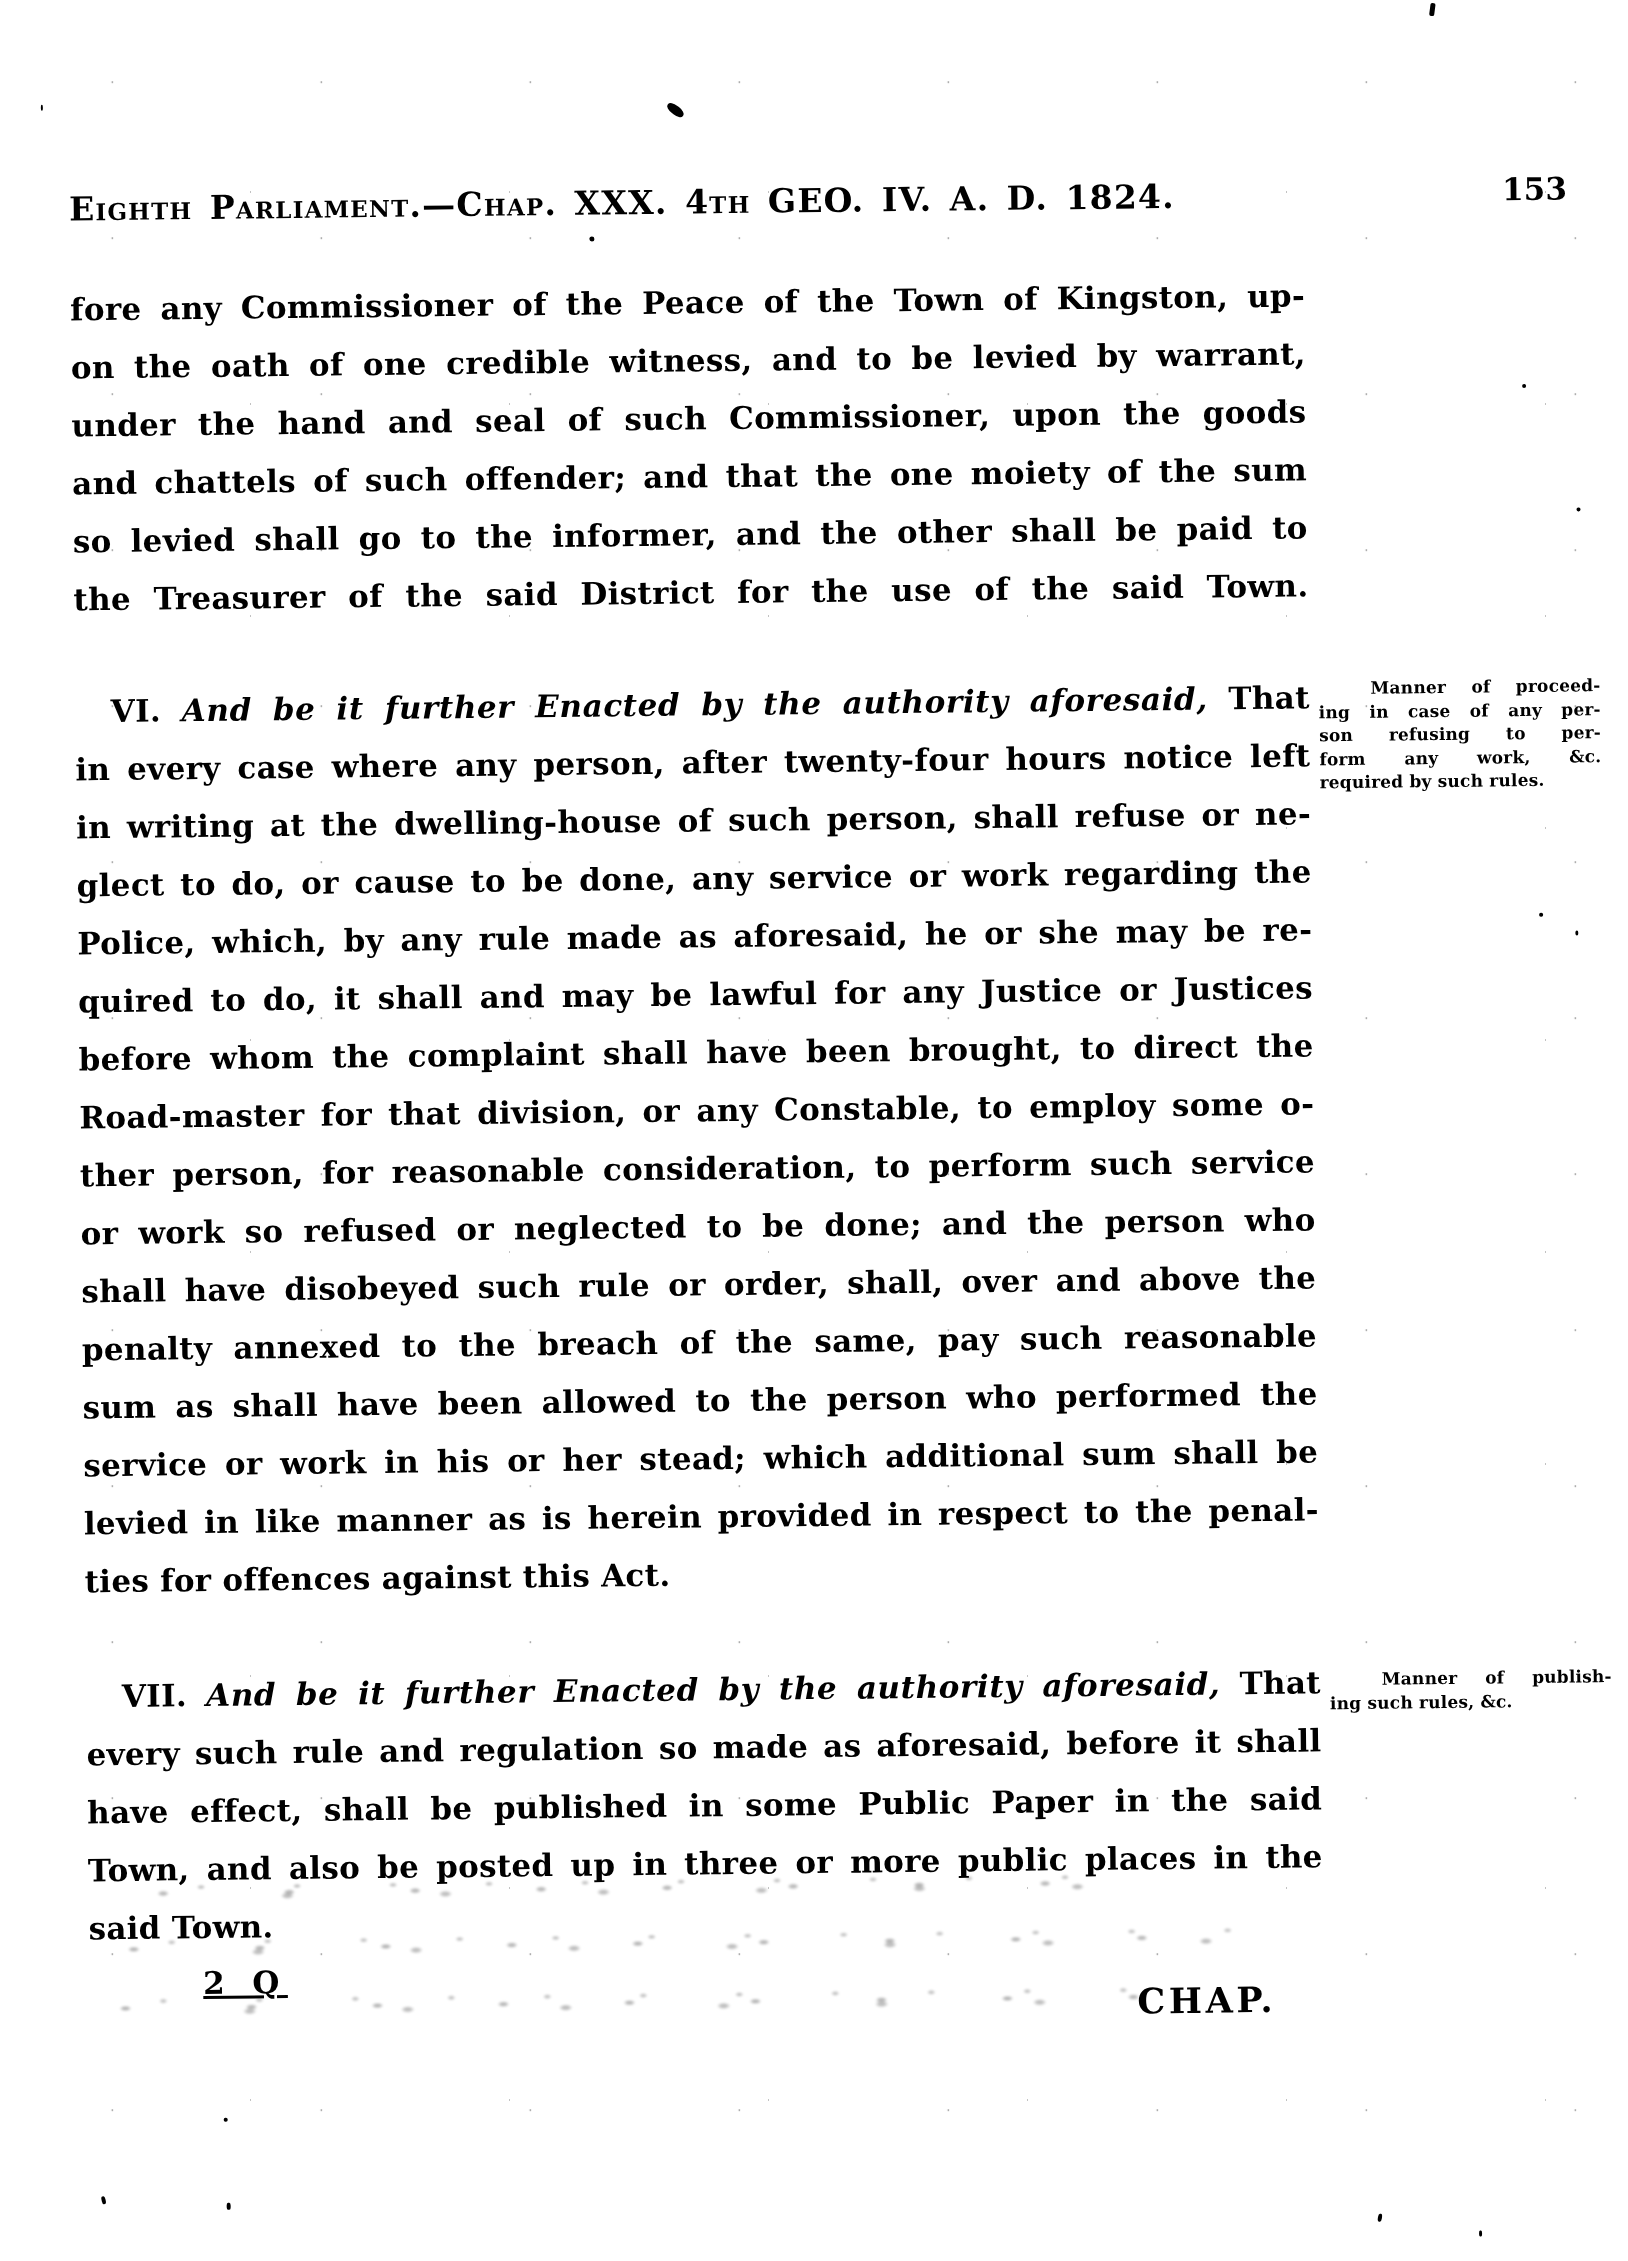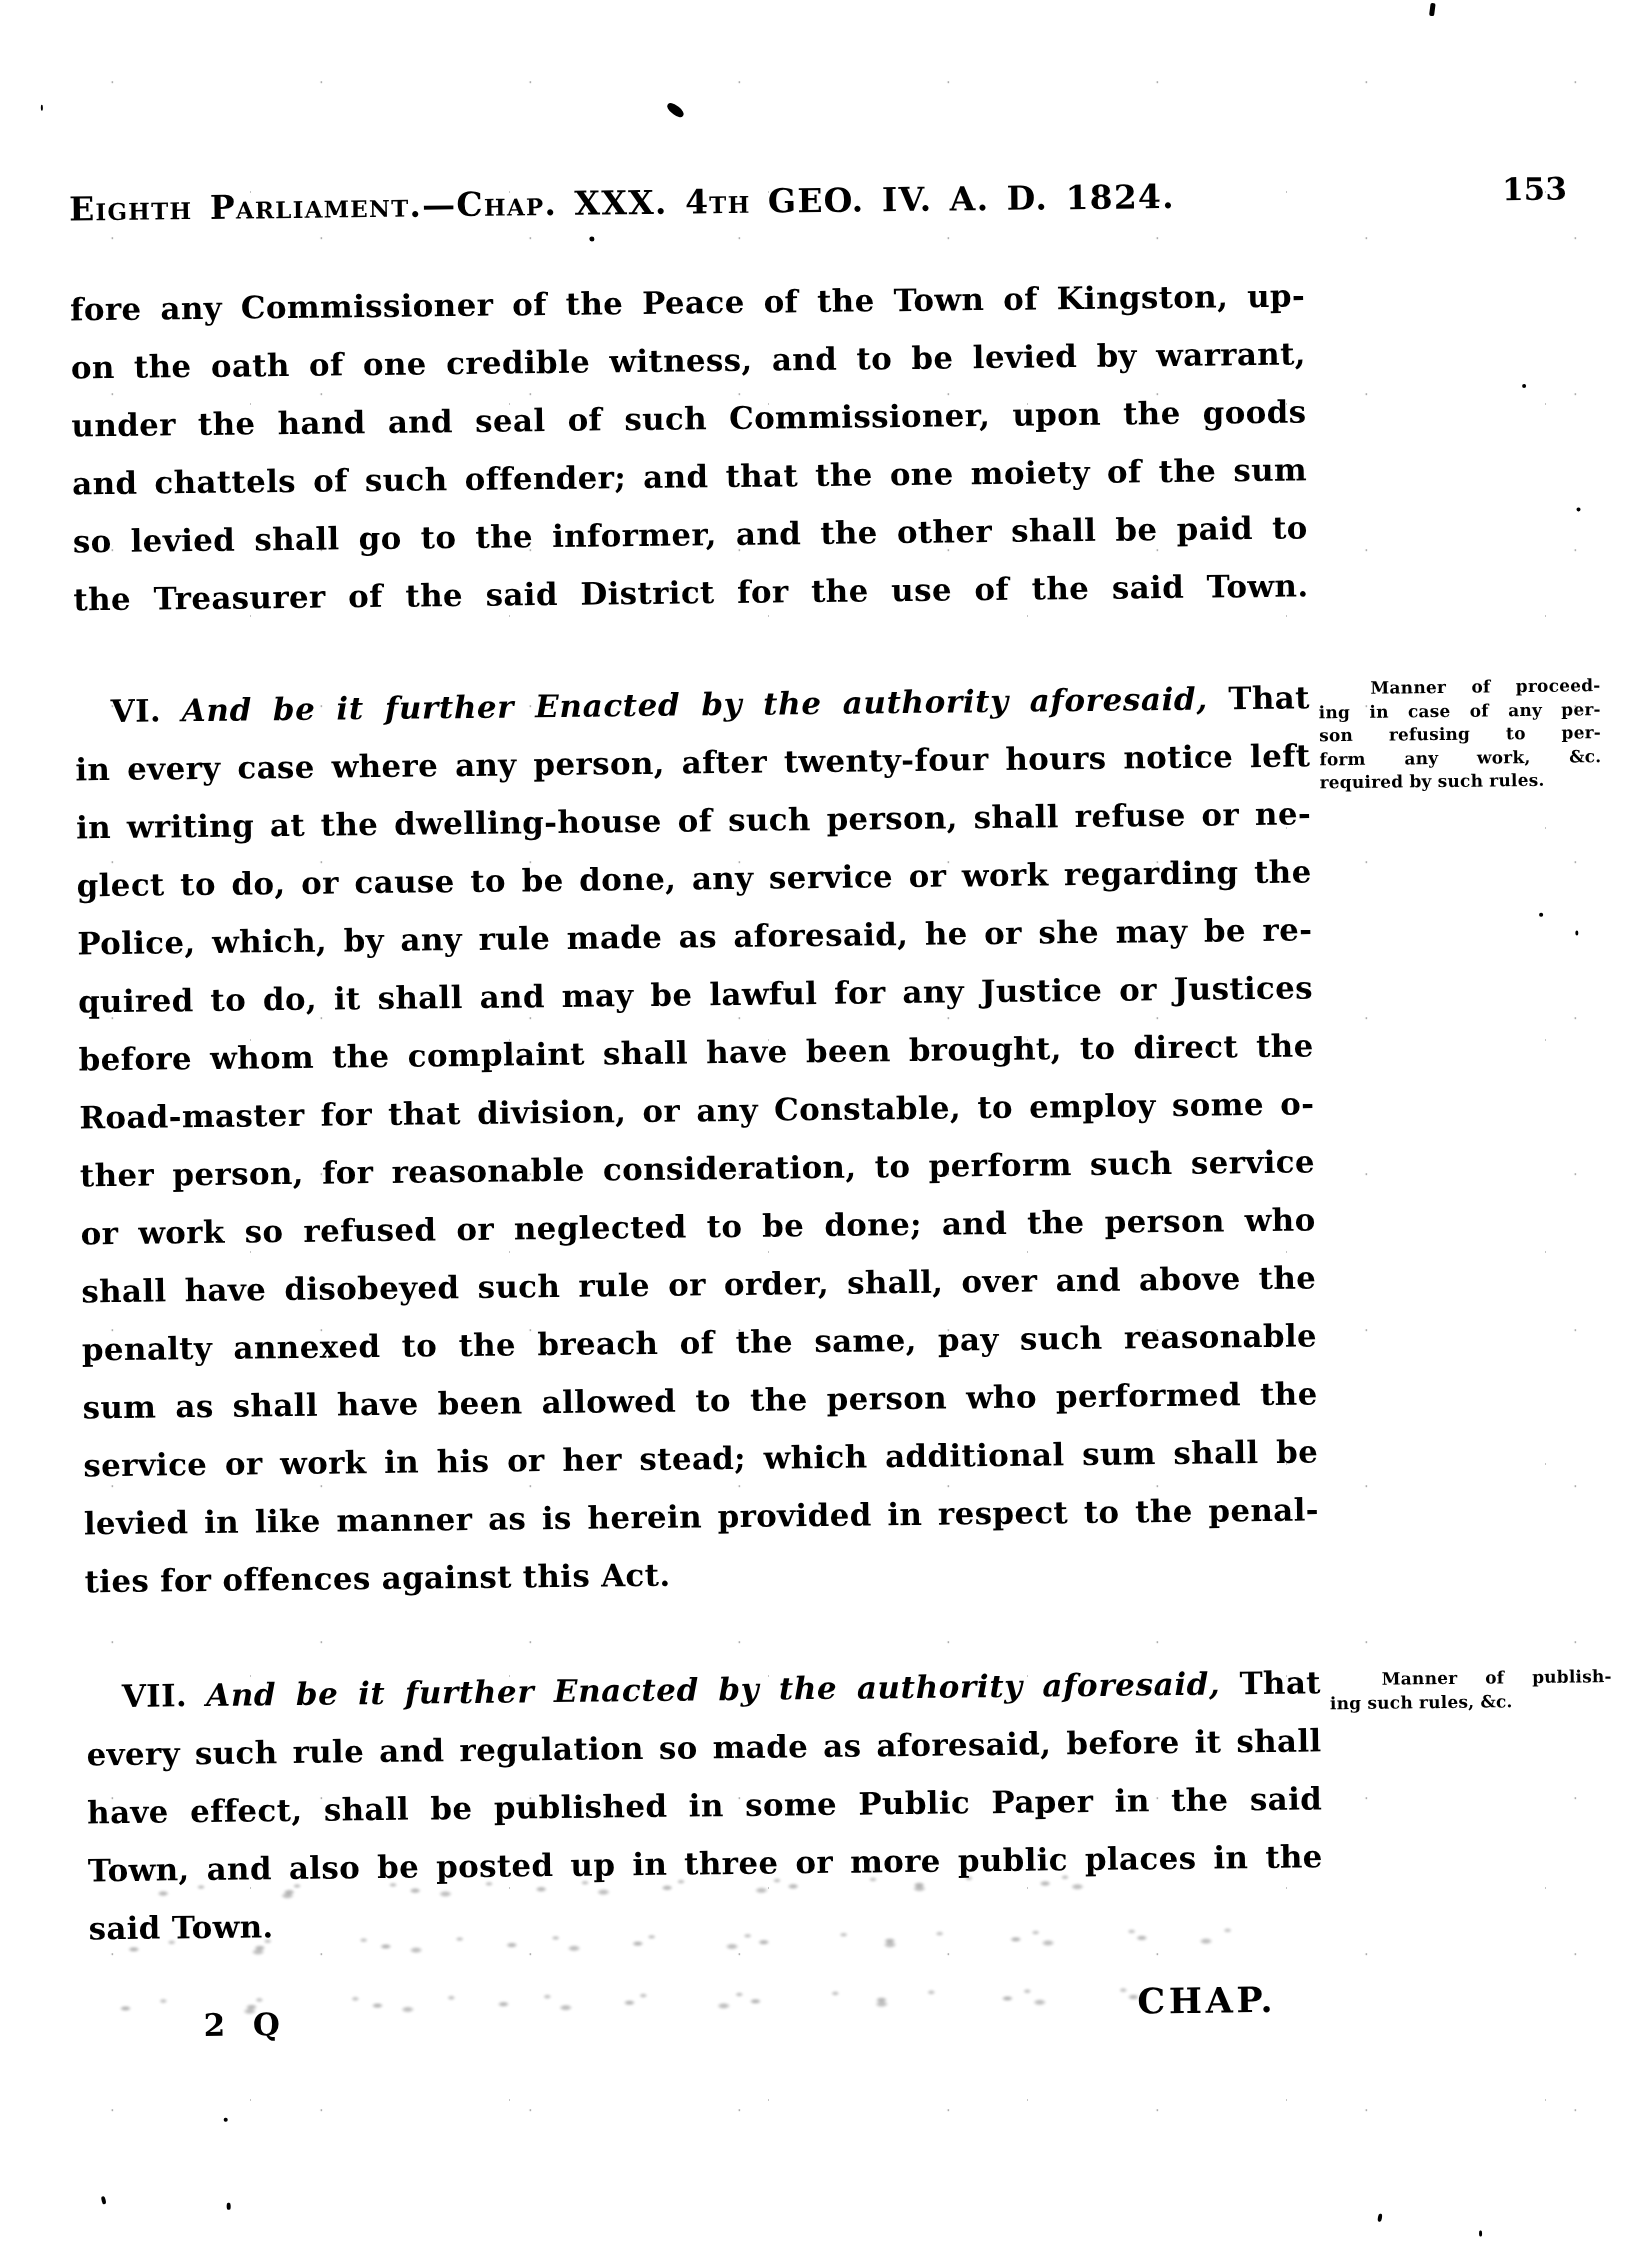--- a/index.html
+++ b/index.html
@@ -49,22 +49,22 @@
   }
   .note-line { line-height:23.5px; text-align:justify; text-align-last:justify; }
   .note-line.last { text-align-last:left; }
   .note-line.first-indent { text-indent:52px; }
 
   .catchword {
     position:absolute; left:1127px; top:1984px;
     font-size:35px; font-weight:700; letter-spacing:3.6px;
   }
   .signature {
-    position:absolute; left:193px; top:2000px;
-    font-size:31px; font-weight:700; letter-spacing:8.4px;
+    position:absolute; left:193px; top:1958px;
+    font-size:31px; font-weight:700; letter-spacing:8.4px;text-decoration:underline;
   }
 
   .smudge {
     position:absolute; pointer-events:none;
     background-image:
       radial-gradient(ellipse 8.4px 4.2px at 8% 50%, rgba(0,0,0,.55) 30%, transparent 72%),
       radial-gradient(ellipse 6px 3.6px at 50% 30%, rgba(0,0,0,.45) 30%, transparent 72%),
       radial-gradient(ellipse 9.6px 4.8px at 85% 62%, rgba(0,0,0,.5) 30%, transparent 72%);
     background-size: 126px 100%, 96px 100%, 158px 100%;
     background-repeat: repeat-x;

